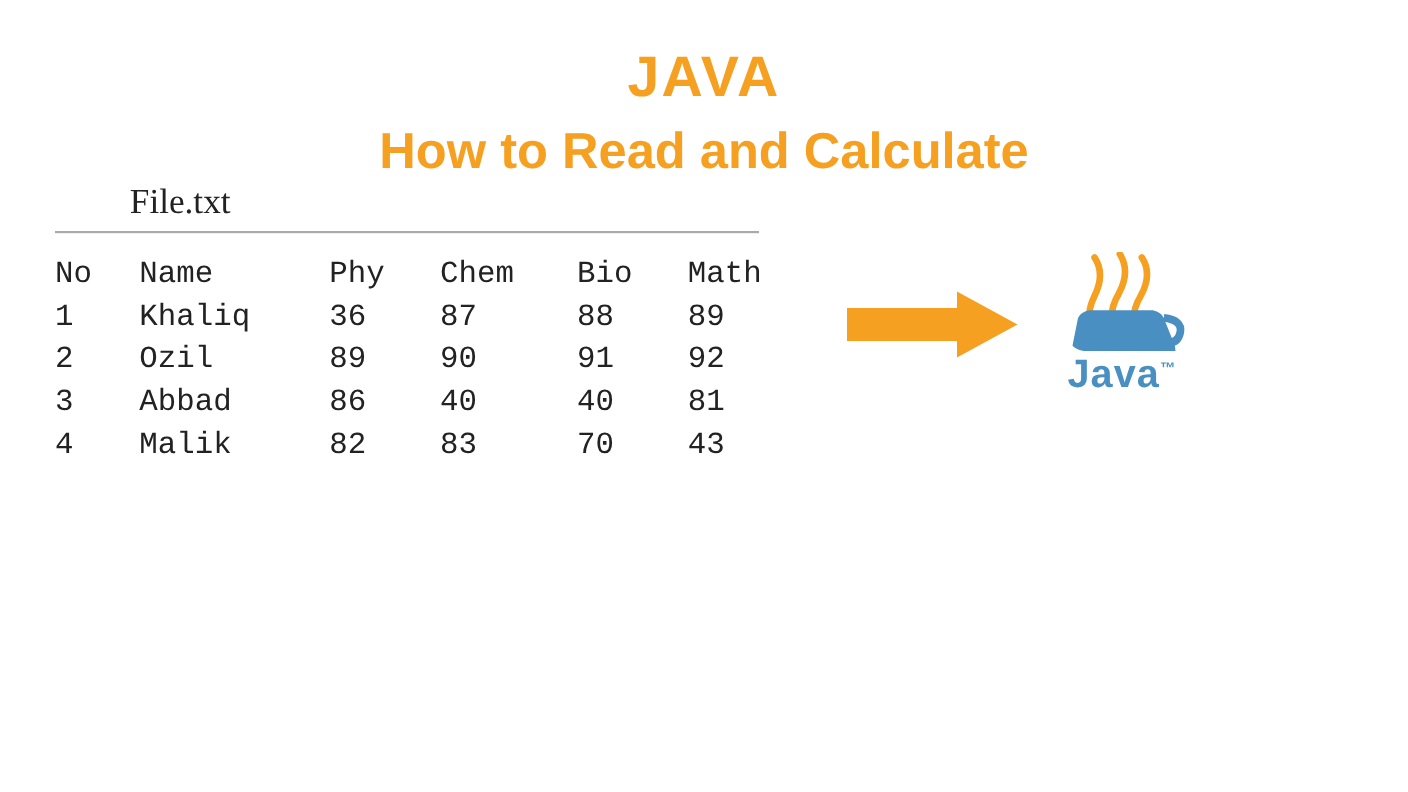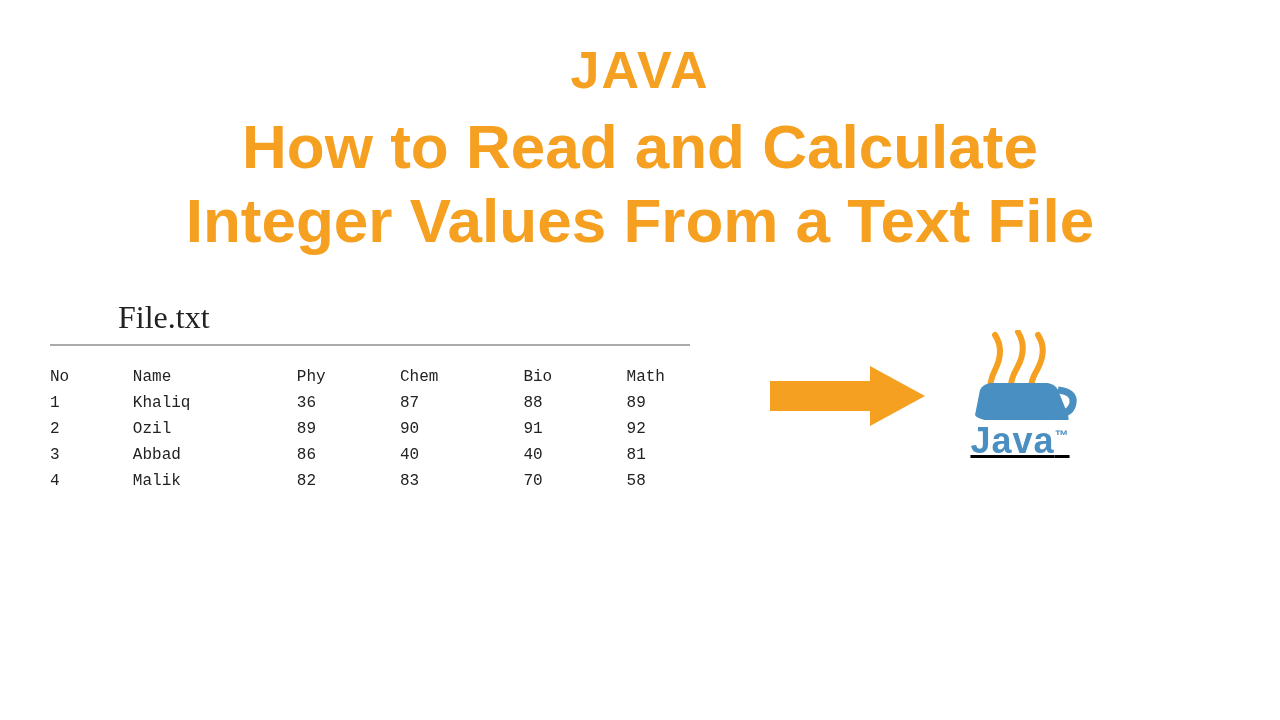--- a/index.html
+++ b/index.html
@@ -24,26 +24,25 @@
     .title-java {
       font-size: 52px;
       font-weight: bold;
       color: #f5a020;
       text-align: center;
       margin-bottom: 10px;
       letter-spacing: 2px;
     }
 
     .title-subtitle {
-      font-size: 62px;
+      font-size: 46px;
       font-weight: bold;
       color: #f5a020;
       text-align: center;
       line-height: 1.2;
-      margin-bottom: 40px;
     }
 
     .content-area {
       display: flex;
       width: 100%;
       align-items: center;
       justify-content: flex-start;
       padding-left: 50px;
     }
 
@@ -64,21 +63,21 @@
     .file-divider {
       width: 640px;
       height: 2px;
       background: #aaa;
       margin-bottom: 18px;
     }
 
     .data-table {
       border-collapse: collapse;
       font-family: 'Courier New', monospace;
-      font-size: 16px;
+      font-size: 28px;
       color: #222;
     }
 
     .data-table th, .data-table td {
       padding: 4px 20px 4px 0;
       text-align: left;
       font-weight: normal;
     }
 
     .data-table th {
@@ -101,21 +100,20 @@
     .arrow {
       width: 160px;
       height: 70px;
     }
 
     
     .java-logo-container {
       display: flex;
       flex-direction: column;
       align-items: center;
-      text-decoration: underline;
     }
 
     .java-logo-text {
       font-size: 36px;
       font-weight: bold;
       color: #4a8fc1;
       font-family: Arial, sans-serif;
       letter-spacing: 1px;
     }
 
@@ -127,21 +125,20 @@
   </style>
 </head>
 <body>
 
 <div class="main-container">
 
   <div class="title-java">JAVA</div>
 
   <div class="title-subtitle">
     <span>How to Read and Calculate</span><br>
-    <span>Integer Values From a Text File</span>
   </div>
 
   <div class="content-area">
 
     <div class="file-section">
       <div class="file-title">File.txt</div>
       <div class="file-divider"></div>
 
       <table class="data-table">
         <thead>
@@ -178,21 +175,21 @@
               <td>40</td>
               <td>40</td>
               <td>81</td>
             </tr>
             <tr>
               <td>4</td>
               <td>Malik</td>
               <td>82</td>
               <td>83</td>
               <td>70</td>
-              <td>58</td>
+              <td>43</td>
             </tr>
           </tbody>
       </table>
     </div>
 
     <div class="right-section">
 
       <div class="arrow-container">
         <svg class="arrow" viewBox="0 0 160 70" xmlns="http://www.w3.org/2000/svg">
           <polygon points="0,20 100,20 100,5 155,35 100,65 100,50 0,50" fill="#f5a020"></polygon>

